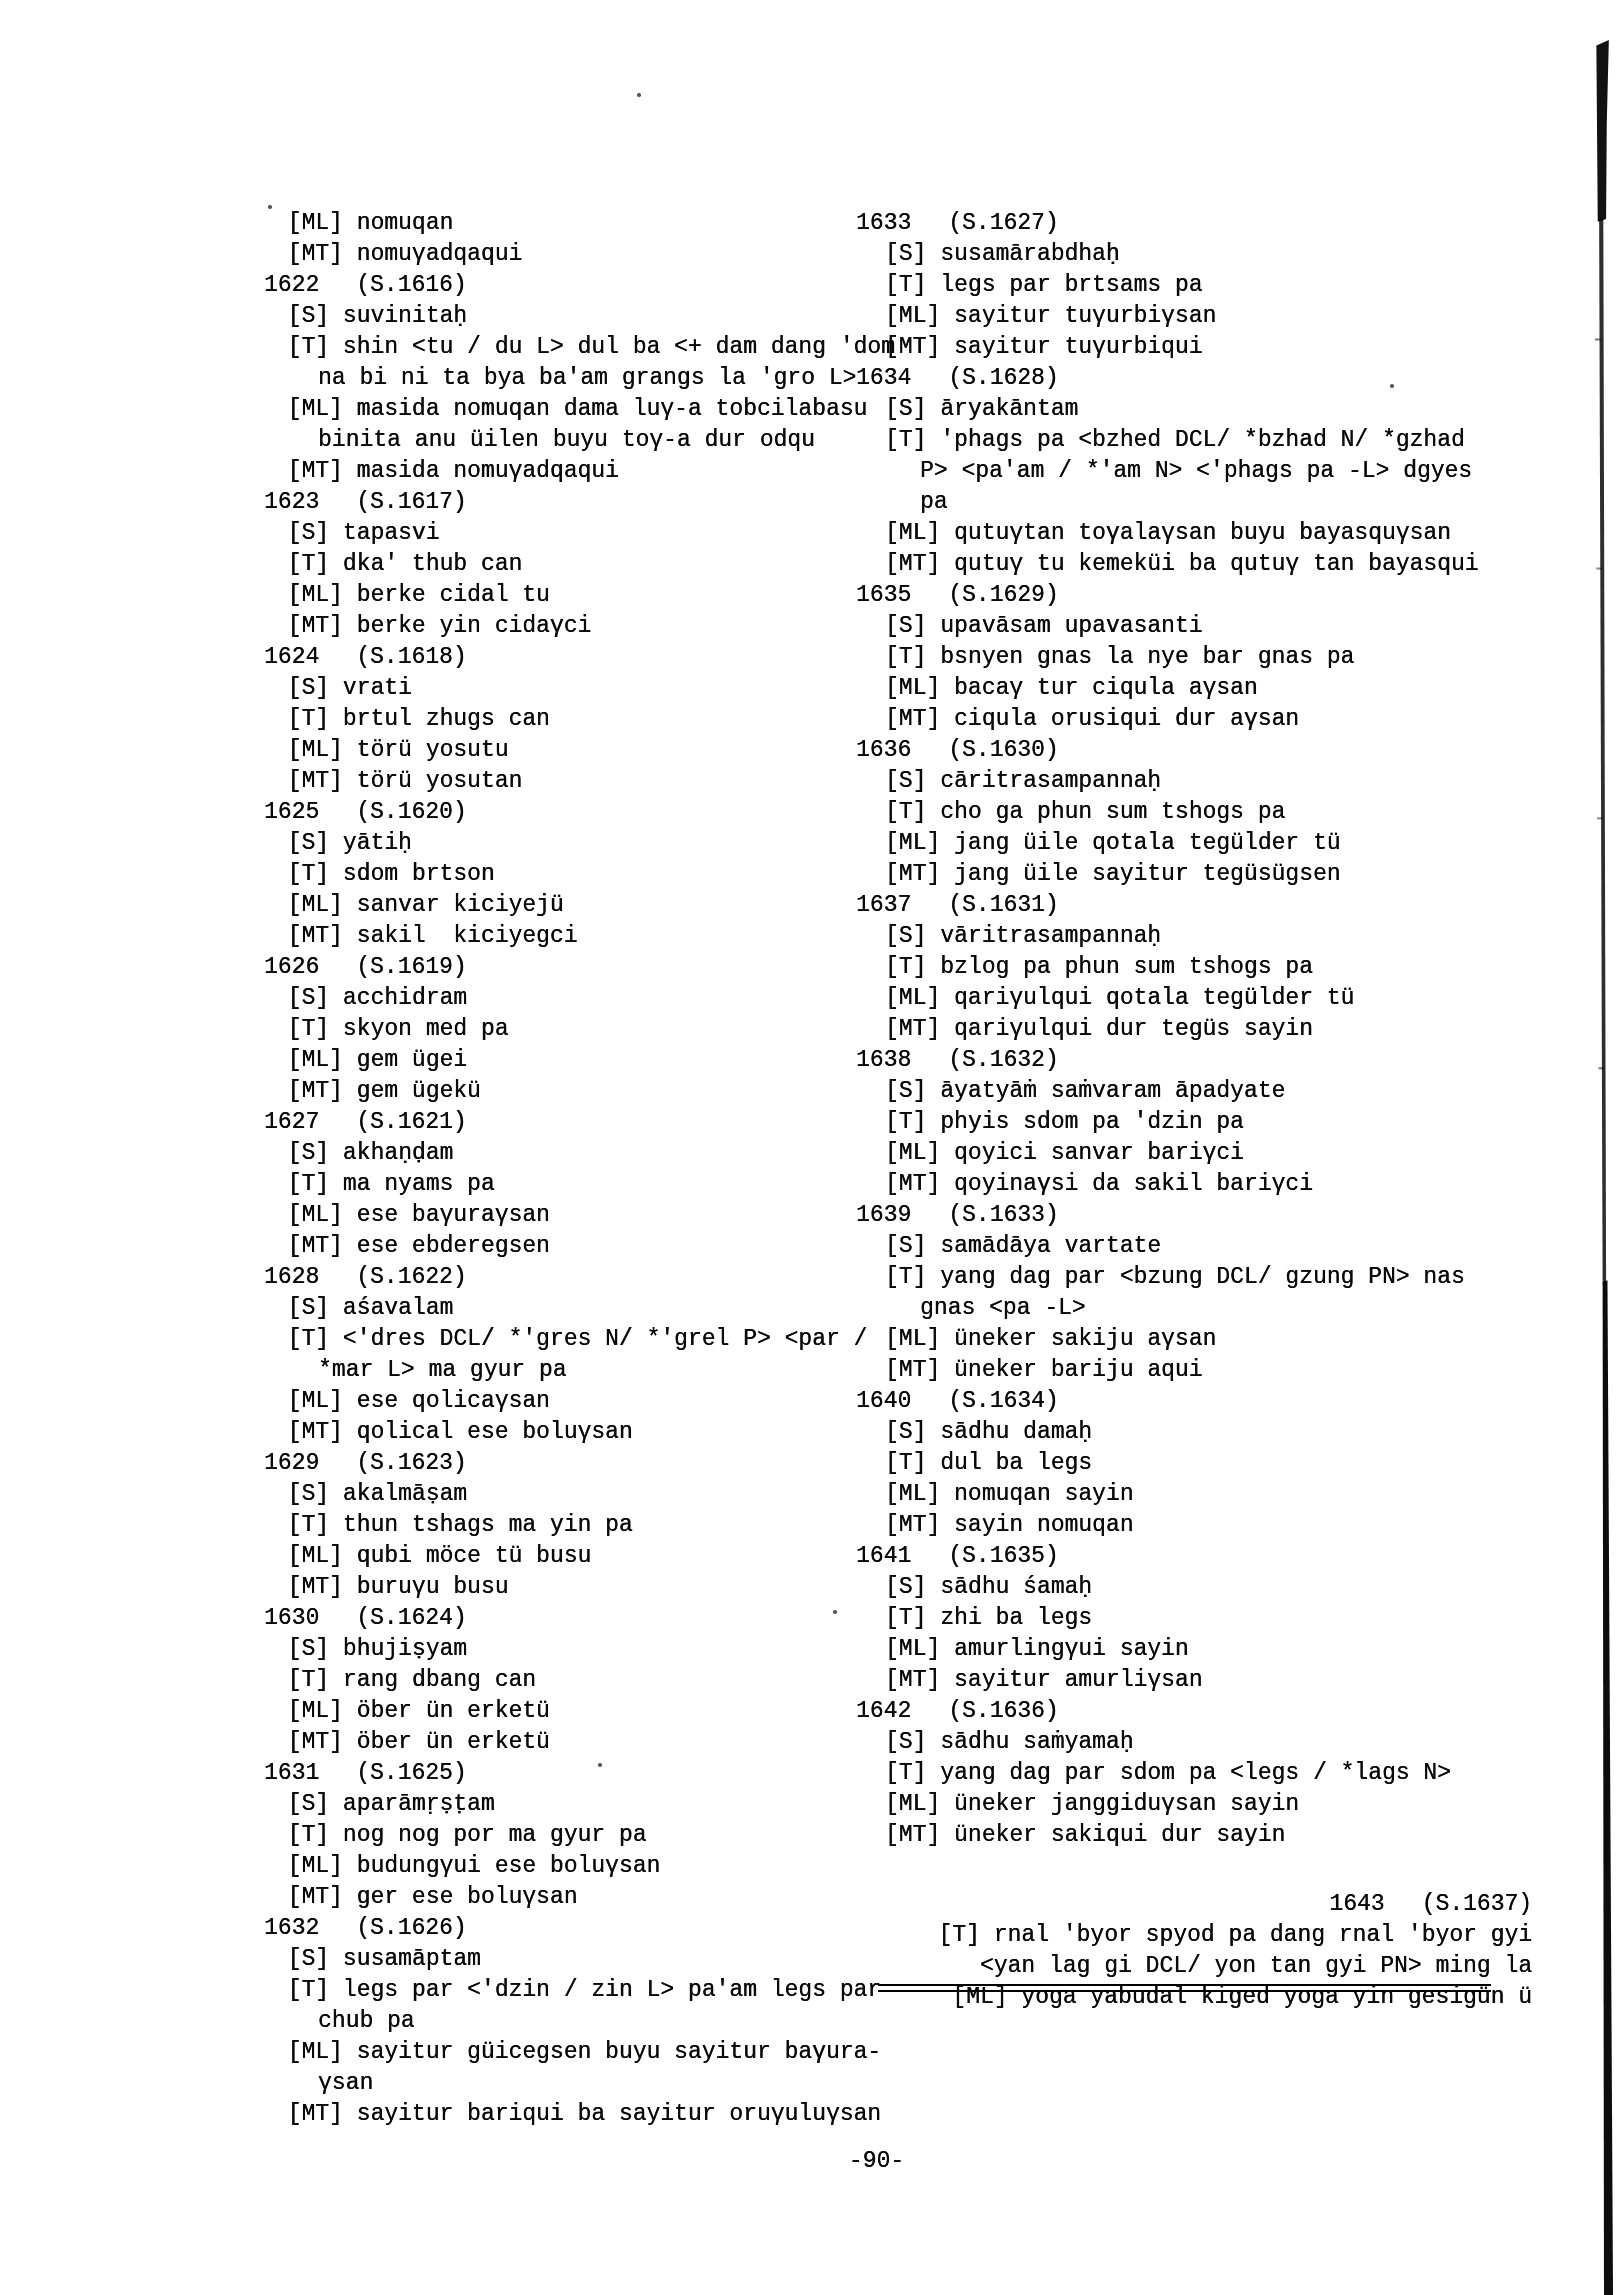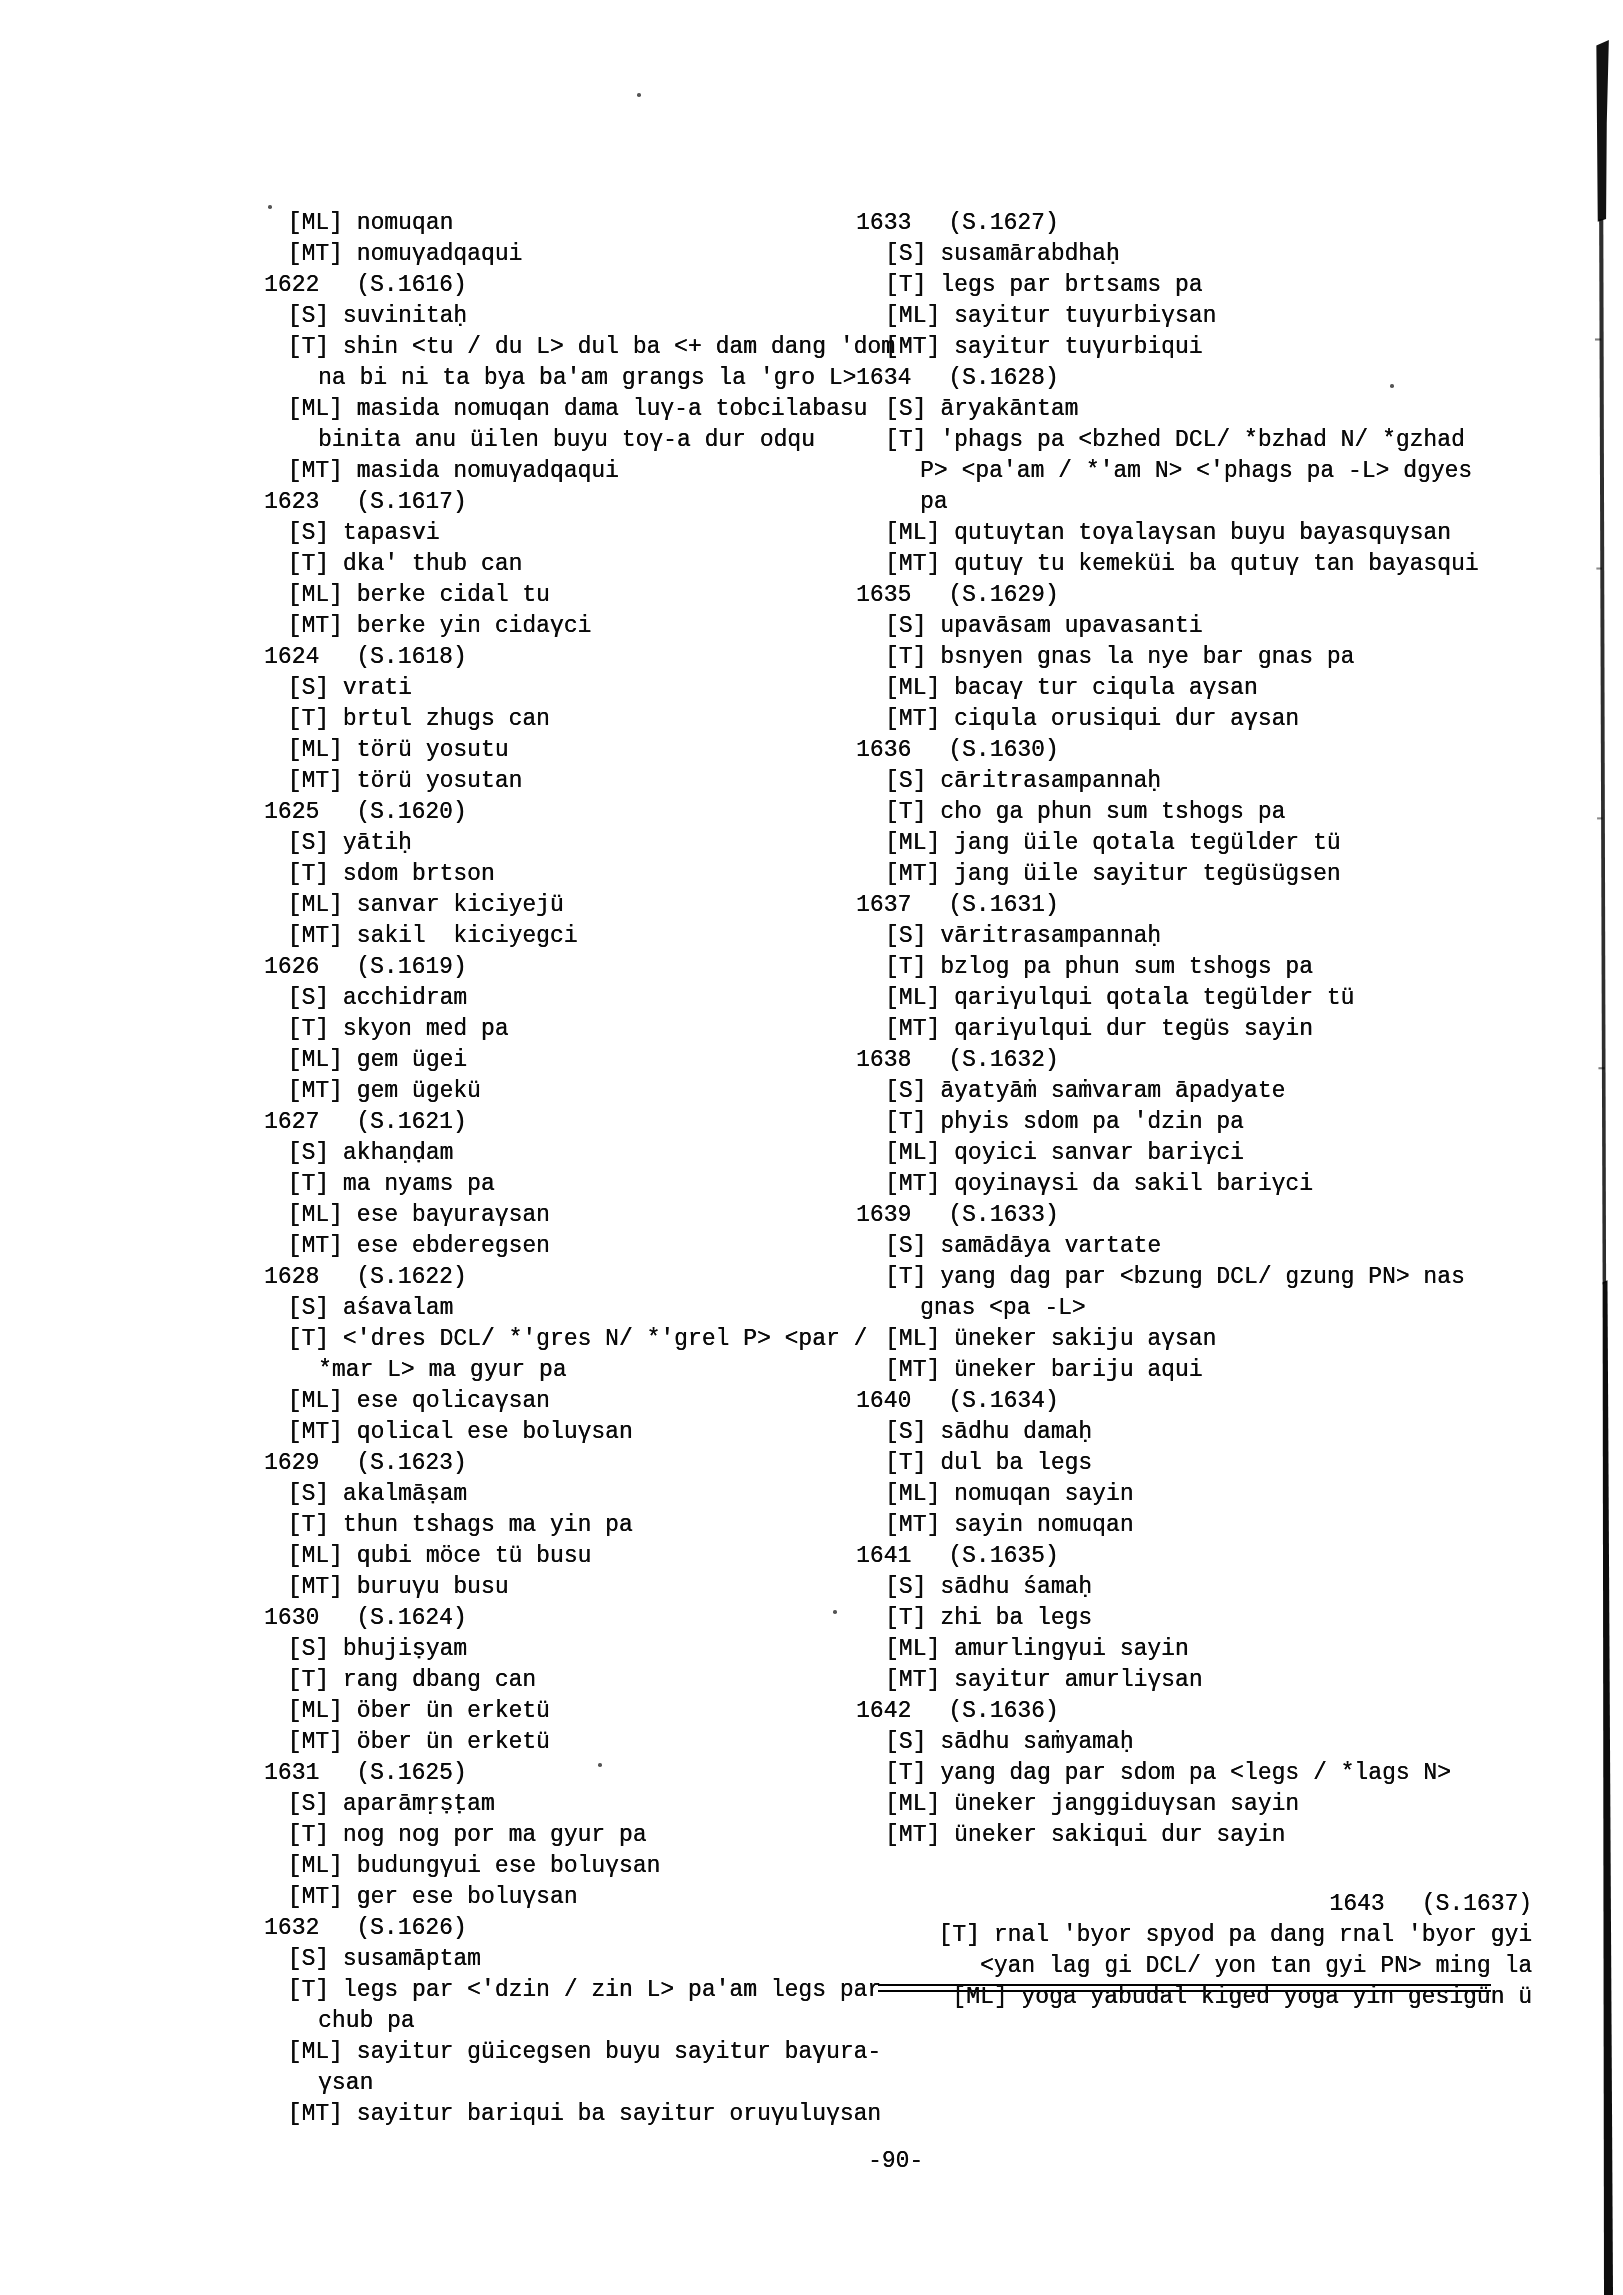--- a/index.html
+++ b/index.html
@@ -25,22 +25,22 @@
   .entry .ref{margin-left:37px;}
   .s-val{}
   #col-left{left:216px;top:208px;width:652px;margin-left:48px;}
   #col-right{left:856px;top:208px;width:666px;}
   #col-footer{left:866px;top:1889px;width:666px;text-align:right;}
   .divider{
     position:absolute;left:878px;top:1984px;width:613px;height:3.5px;
     border-top:2.1px solid #000;border-bottom:2.8px solid #000;
   }
   .pagenum{
-    position:absolute;left:847px;top:2148px;width:97px;
-    font-size:23px;text-align:center;text-shadow:0.3px 0 currentColor;
+    position:absolute;left:807px;top:2148px;width:97px;
+    font-size:23px;text-align:right;text-shadow:0.3px 0 currentColor;
   }
   .edge{position:absolute;left:1588px;top:40px;}
   .speck{
     position:absolute;width:3.5px;height:3.5px;border-radius:50%;
     background:#1c1c1c;opacity:.75;
   }
 </style>
 </head>
 <body>
 

